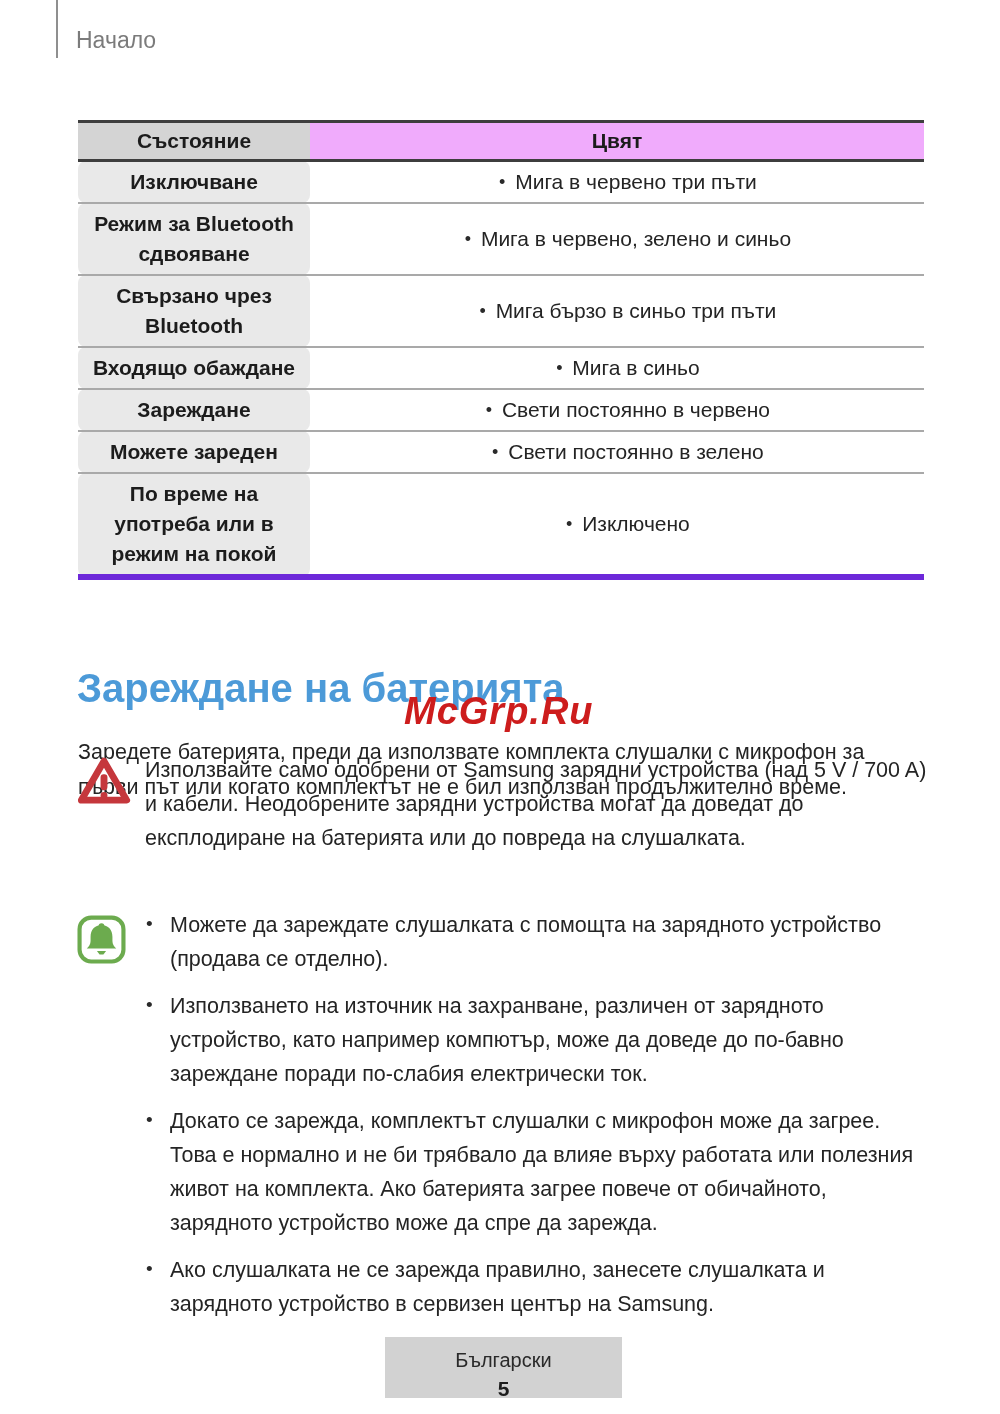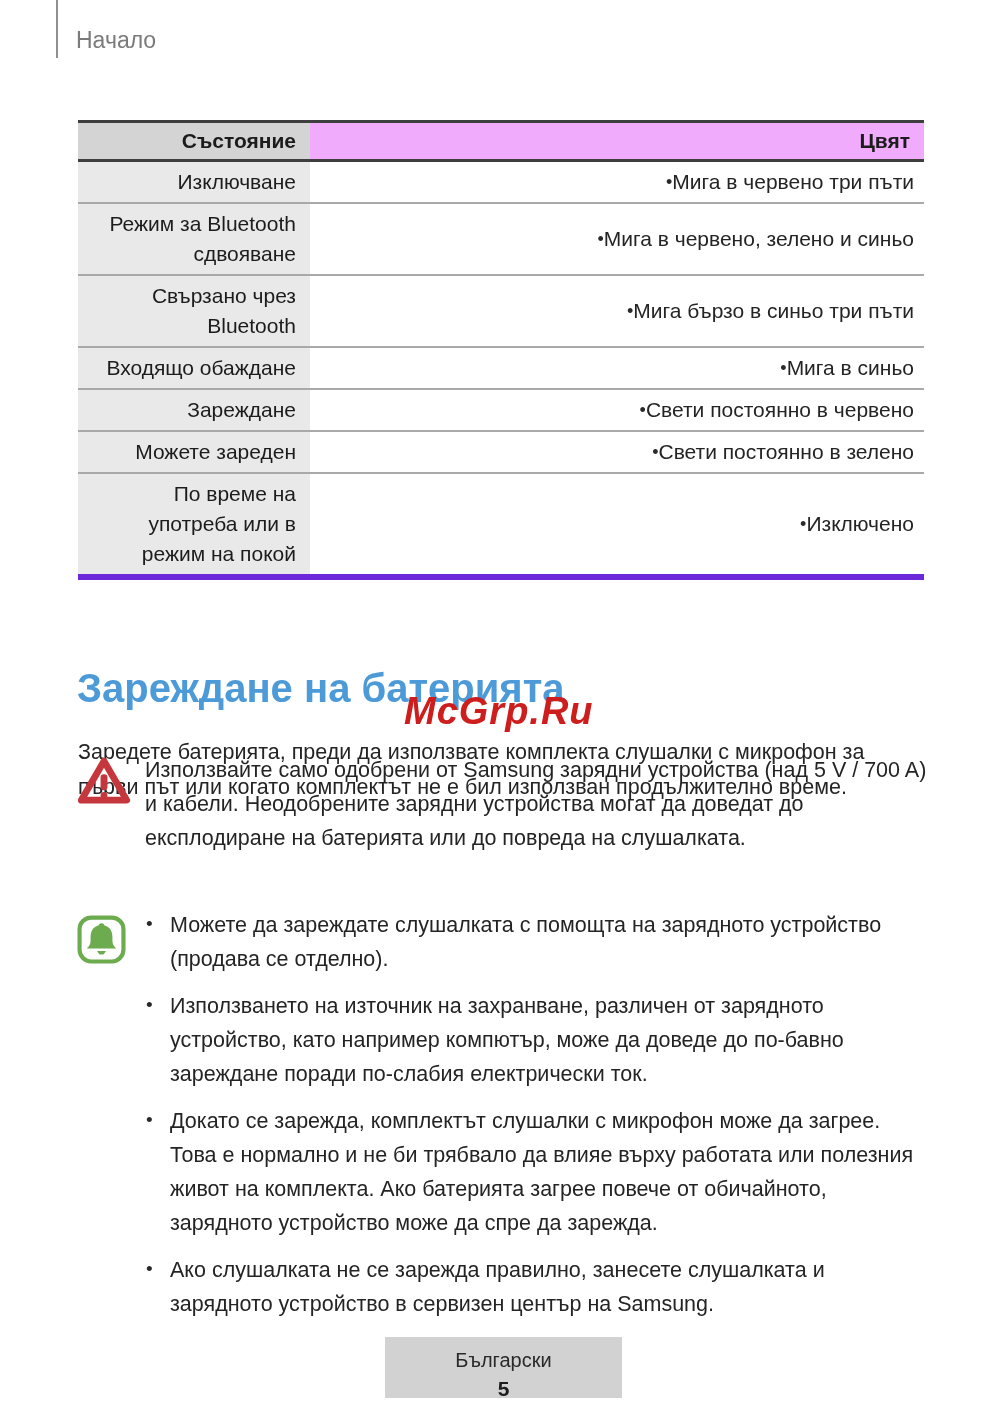--- a/index.html
+++ b/index.html
@@ -6,31 +6,31 @@
   .page {
     position:relative; width:1000px; height:1414px; background:#ffffff;
     font-family:"Liberation Sans", sans-serif; color:#242424; overflow:hidden;
   }
   
   .edge-rule { position:absolute; left:56px; top:0; width:2px; height:58px; background:#8f8f8f; }
   .chapter   { position:absolute; left:76px; top:27px; font-size:23px; color:#7b7b7b; }
 
   
   table.status { position:absolute; left:78px; top:120px; width:846px; border-collapse:collapse; }
-  table.status th, table.status td { font-size:21px; text-align:right; }
+  table.status th, table.status td { font-size:21px; text-align:center; }
   table.status thead th {
     border-top:3px solid #3e3e3e; border-bottom:3px solid #3e3e3e;
     padding:6px 14px; font-weight:bold; color:#1c1c1c; background:#f0abfc;
   }
   table.status thead th.col-state { background:#d4d4d4; width:204px; }
   table.status tbody td { border-bottom:2px solid #a9a9a9; vertical-align:middle; }
   table.status tbody tr:last-child td { border-bottom:6px solid #6d28d9; }
   td.state {
-    background:#e9e9e9; font-weight:normal; padding:5px 14px;
-    line-height:30px; color:#1c1c1c;
+    background:#e9e9e9; font-weight:bold; padding:5px 14px;
+    line-height:30px; color:#1c1c1c;border-radius:8px;
   }
   td.color { padding:5px 10px 5px 22px; line-height:30px; }
   td.color .bullet { display:inline-block; width:26px; color:#2a2a2a; font-size:18px; vertical-align:1px; }
 
   
   h1.section-title {
     position:absolute; left:77px; top:664px; margin:0;
     font-size:40px; line-height:48px; font-weight:bold; color:#4c9ad8;
   }
   .watermark {

